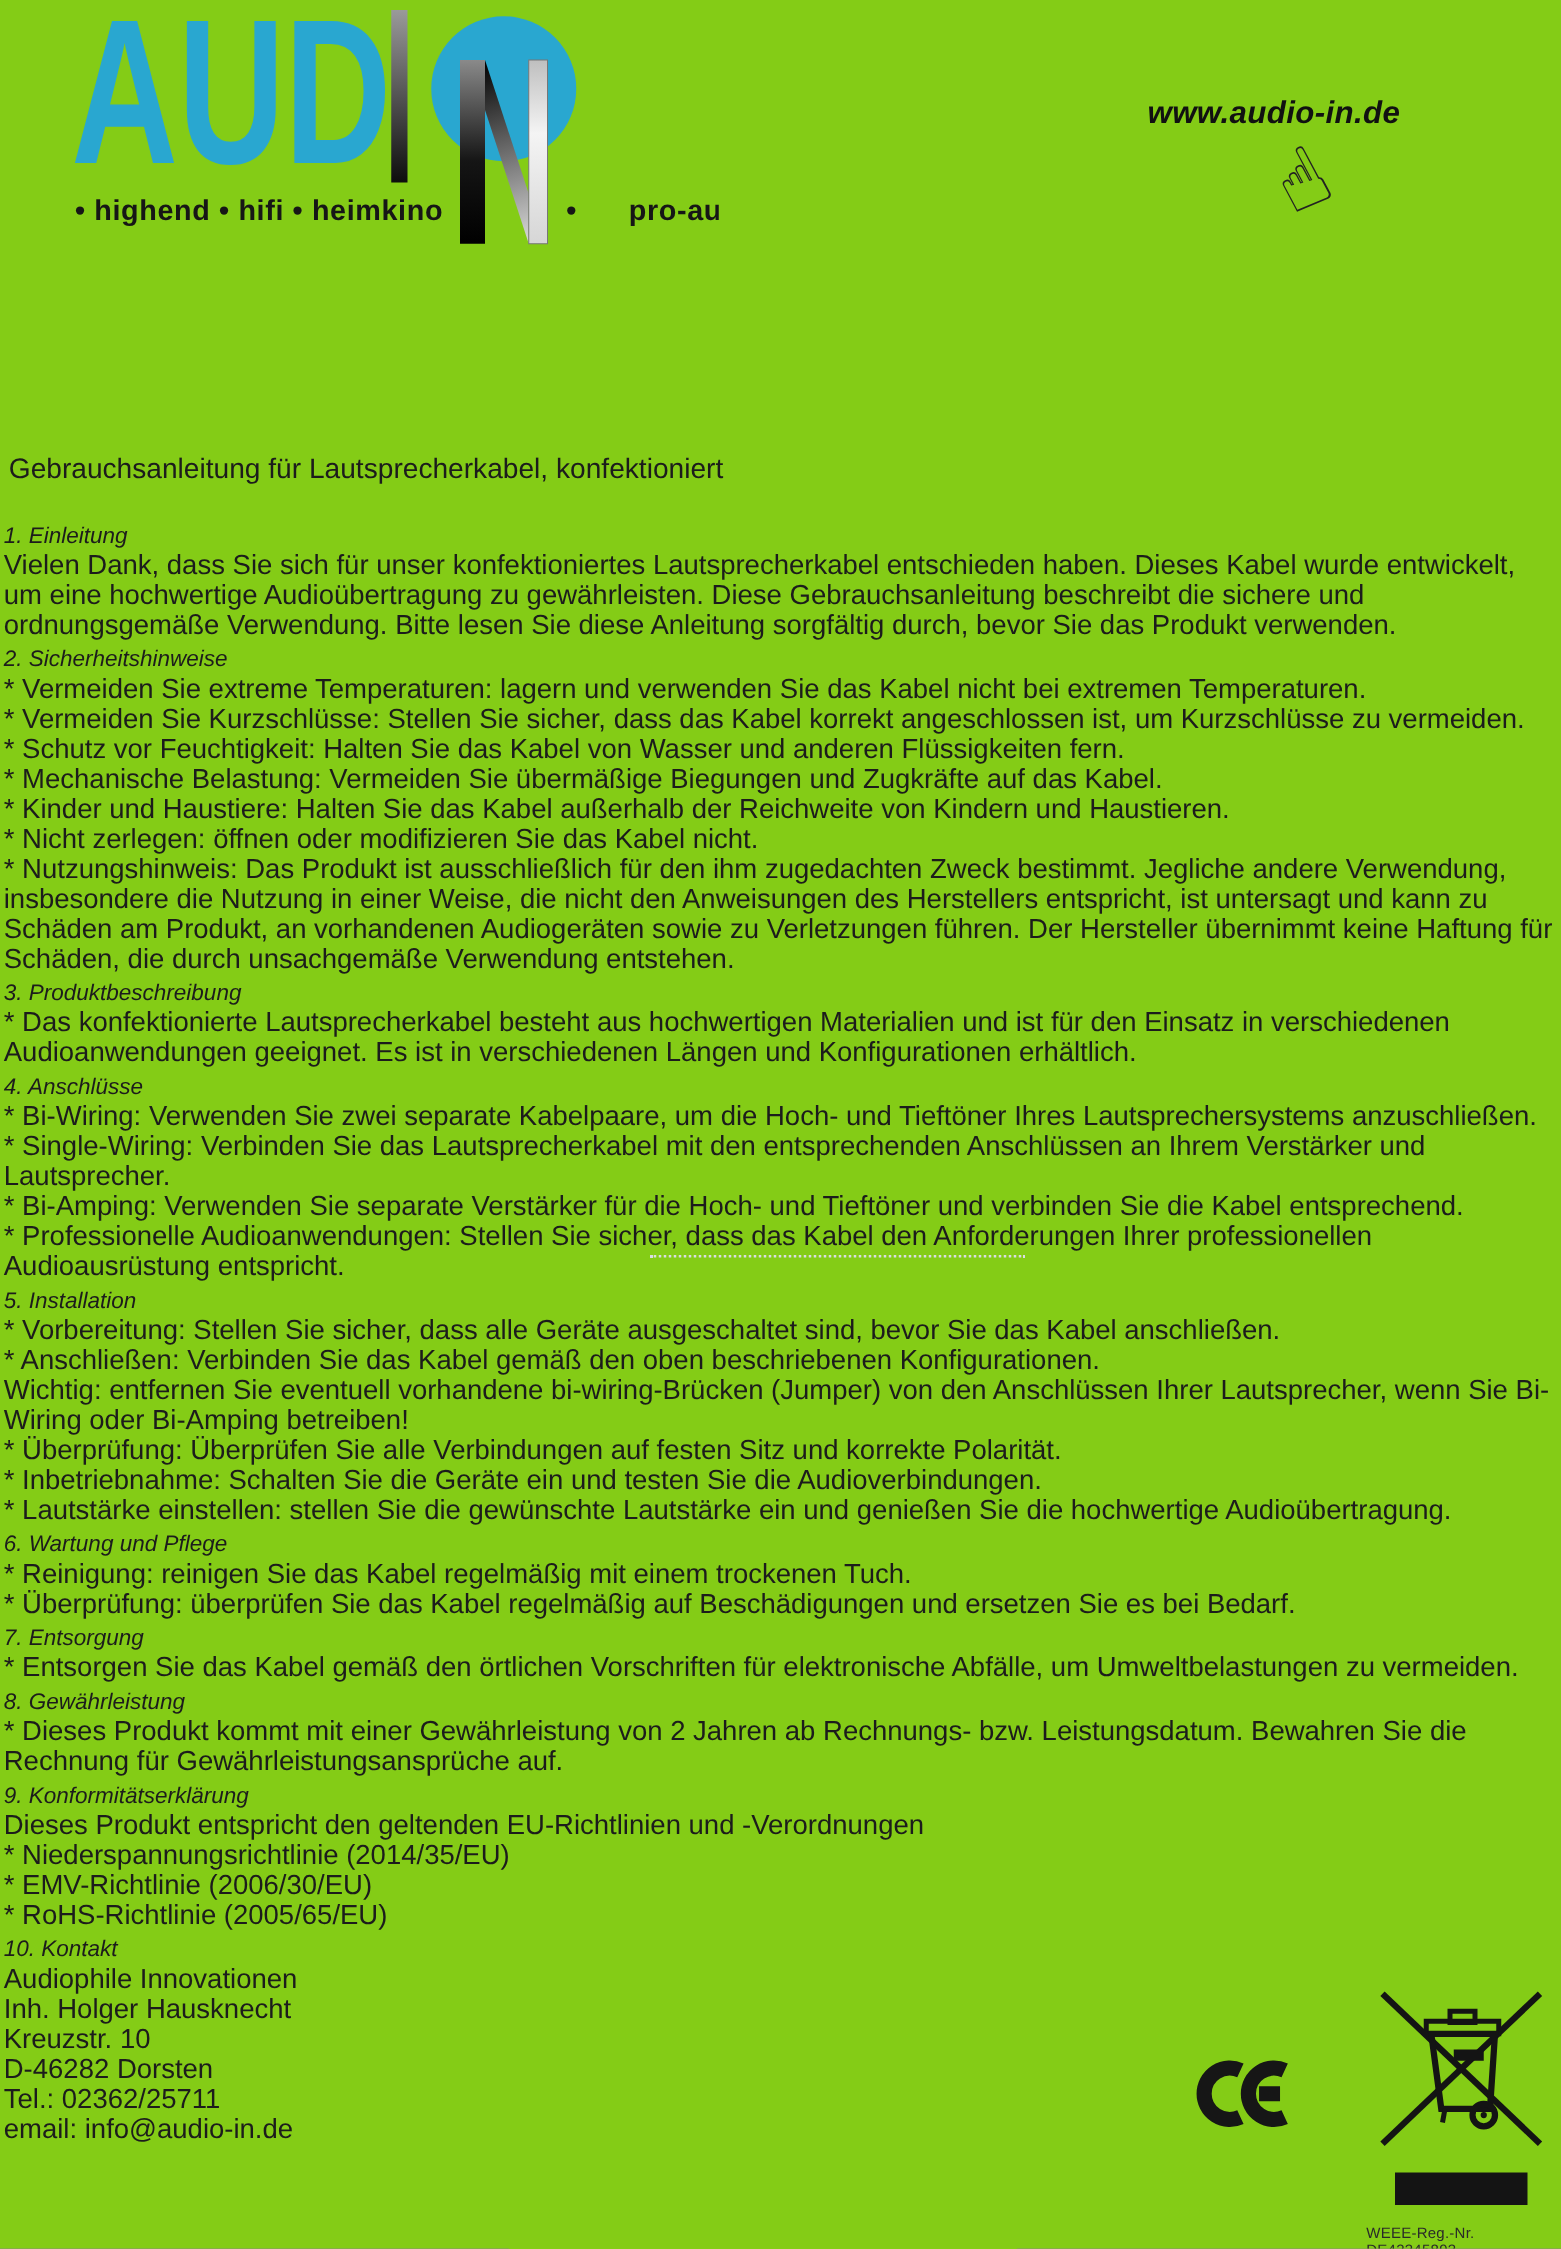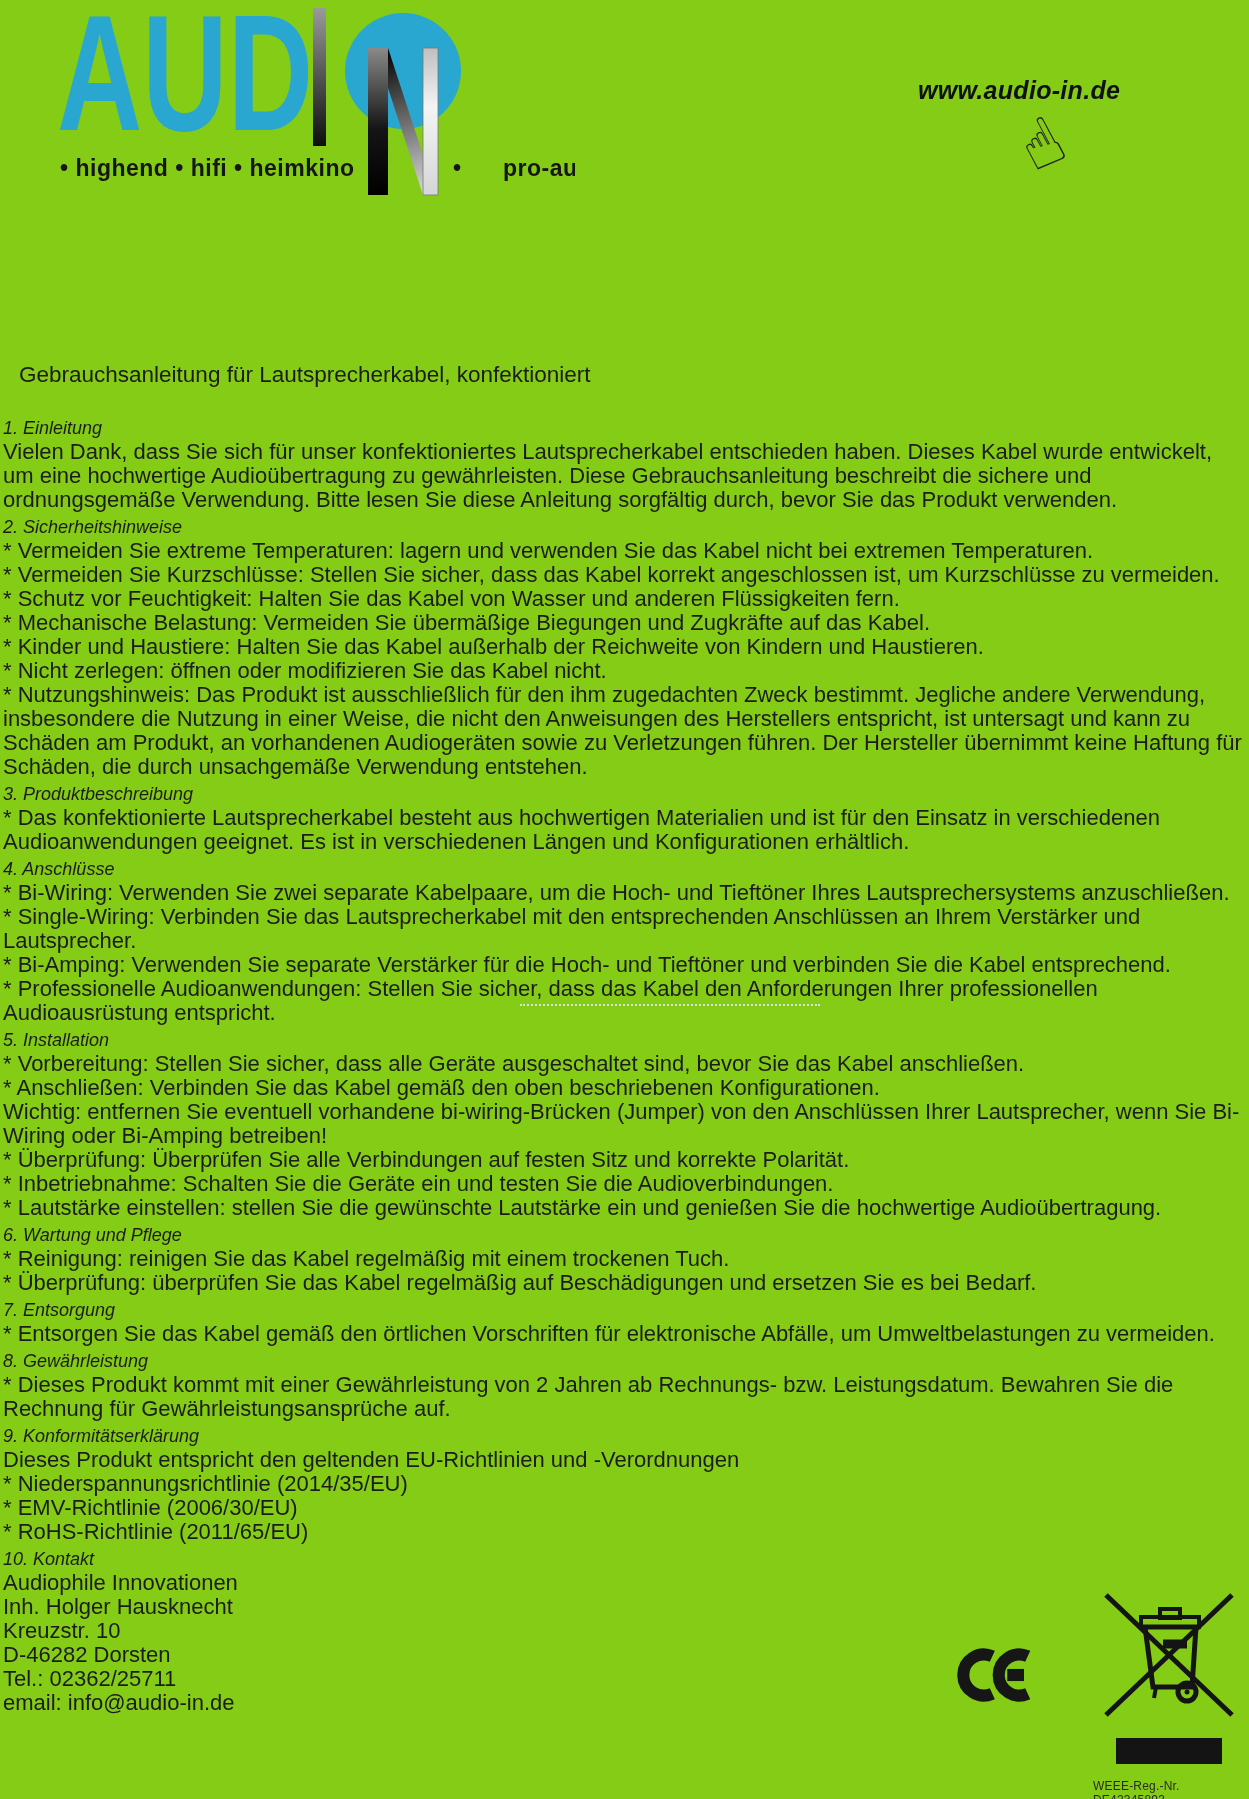--- a/index.html
+++ b/index.html
@@ -20,21 +20,21 @@
     letter-spacing:.3px;color:#111;
   }
   .hand{
     position:absolute;left:1022px;top:112px;
     font-size:66px;line-height:1;color:#222;
     transform:rotate(-28deg);
     font-family:"DejaVu Sans", sans-serif;
   }
   
   .content{position:absolute;left:3px;top:360px;width:1243px;}
-  .doc-title{font-size:22.5px;font-weight:400;margin:0 0 26px 16px;line-height:30px;}
+  .doc-title{font-size:22.5px;font-weight:400;margin:0 0 26px 4px;line-height:30px;}
   .section{margin-top:3px;}
   .sec-heading{
     font-style:italic;font-size:18px;line-height:24px;margin:0;font-weight:400;
   }
   .body-line{margin:0;font-size:22px;line-height:24px;}
   .scan-artifact{
     position:absolute;left:520px;top:1004px;width:300px;height:0;
     border-top:2px dotted #d9dde0;
   }
   
@@ -160,21 +160,21 @@
             <p class="body-line">* Dieses Produkt kommt mit einer Gewährleistung von 2 Jahren ab Rechnungs- bzw. Leistungsdatum. Bewahren Sie die Rechnung für Gewährleistungsansprüche auf.</p>
           </div>
   </div>
 
   <div class="section">
     <p class="sec-heading">9. Konformitätserklärung</p>
     <div>
             <p class="body-line">Dieses Produkt entspricht den geltenden EU-Richtlinien und -Verordnungen</p>
             <p class="body-line">* Niederspannungsrichtlinie (2014/35/EU)</p>
             <p class="body-line">* EMV-Richtlinie (2006/30/EU)</p>
-            <p class="body-line">* RoHS-Richtlinie (2011/65/EU)</p>
+            <p class="body-line">* RoHS-Richtlinie (2005/65/EU)</p>
           </div>
   </div>
 
   <div class="section">
     <p class="sec-heading">10. Kontakt</p>
     <div>
             <p class="body-line">Audiophile Innovationen</p>
             <p class="body-line">Inh. Holger Hausknecht</p>
             <p class="body-line">Kreuzstr. 10</p>
             <p class="body-line">D-46282 Dorsten</p>

